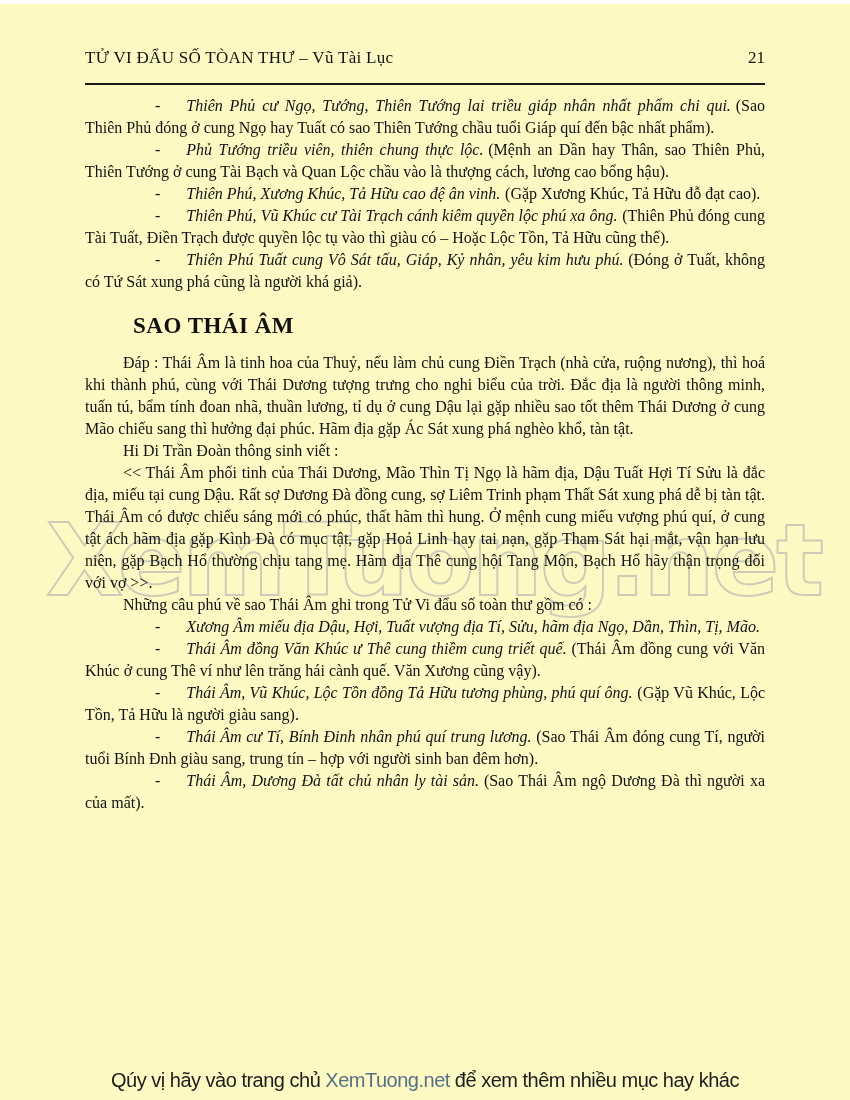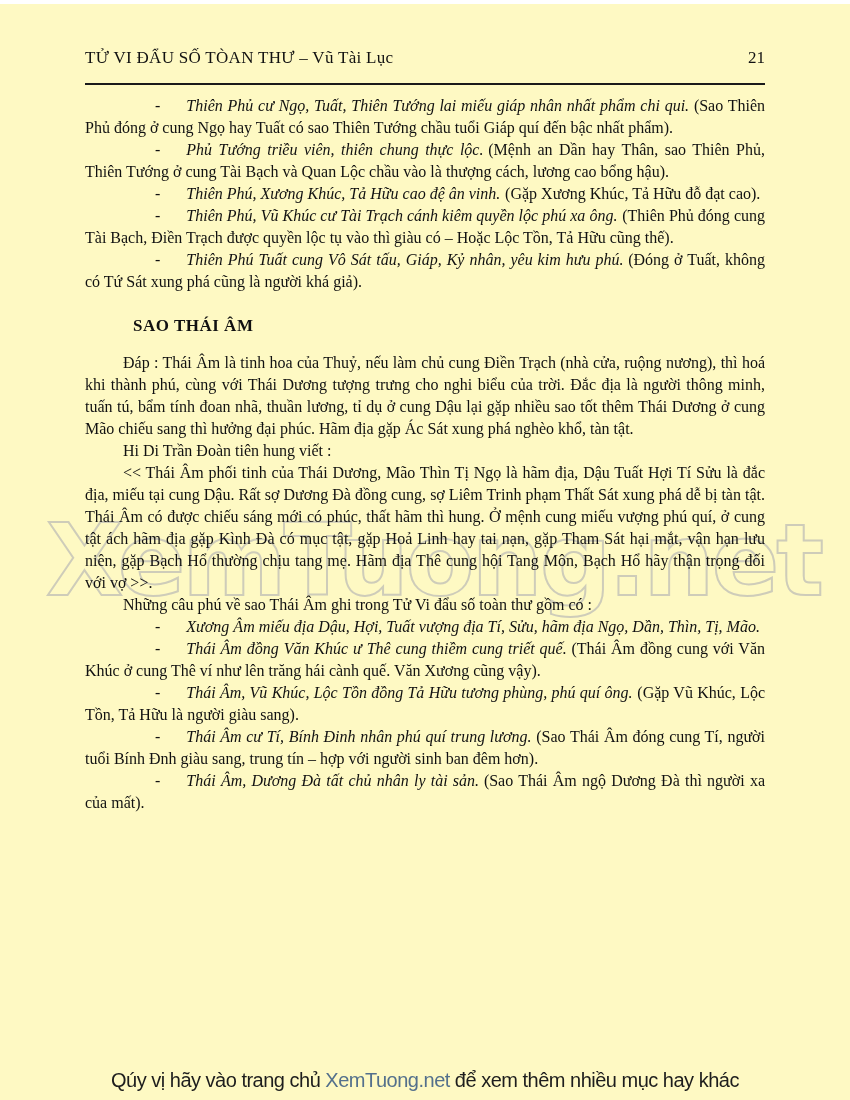--- a/index.html
+++ b/index.html
@@ -33,21 +33,21 @@
     font-size: 16px;
     line-height: 22px;
     text-align: justify;
   }
   p { margin: 0; }
   .item { text-indent: 70px; }
   .para { text-indent: 38px; }
   .dash { margin-right: 26px; }
   .giai { margin-left: 0.3em; }
   h2.section-heading {
-    font-size: 17px;
+    font-size: 23px;
     font-weight: bold;
     letter-spacing: 0.5px;
     margin: 22px 0 15px 48px;
     text-align: left;
   }
   .question { margin-bottom: 8px; }
   .watermark {
     position: absolute;
     z-index: 1;
     left: 46px;
@@ -83,37 +83,37 @@
 
   <div class="header">
     <span class="title">TỬ VI ĐẨU SỐ TÒAN THƯ – Vũ Tài Lục</span>
     <span class="page-number">21</span>
   </div>
 
   <div class="watermark">XemTuong.net</div>
 
   <div class="content">
 
-    <p class="item"><span class="dash">-</span><i class="phu">Thiên Phủ cư Ngọ, Tuất, Thiên Tướng lai miếu giáp nhân nhất phẩm chi qui.</i><span class="giai">(Sao Thiên Phủ đóng ở cung Ngọ hay Tuất có sao Thiên Tướng chầu tuổi Giáp quí đến bậc nhất phẩm).</span></p>
+    <p class="item"><span class="dash">-</span><i class="phu">Thiên Phủ cư Ngọ, Tướng, Thiên Tướng lai triều giáp nhân nhất phẩm chi qui.</i><span class="giai">(Sao Thiên Phủ đóng ở cung Ngọ hay Tuất có sao Thiên Tướng chầu tuổi Giáp quí đến bậc nhất phẩm).</span></p>
 
     <p class="item"><span class="dash">-</span><i class="phu">Phủ Tướng triều viên, thiên chung thực lộc.</i><span class="giai">(Mệnh an Dần hay Thân, sao Thiên Phủ, Thiên Tướng ở cung Tài Bạch và Quan Lộc chầu vào là thượng cách, lương cao bổng hậu).</span></p>
 
 
     <p class="item"><span class="dash">-</span><i class="phu">Thiên Phú, Xương Khúc, Tả Hữu cao đệ ân vinh.</i><span class="giai">(Gặp Xương Khúc, Tả Hữu đỗ đạt cao).</span></p>
 
-    <p class="item"><span class="dash">-</span><i class="phu">Thiên Phú, Vũ Khúc cư Tài Trạch cánh kiêm quyền lộc phú xa ông.</i><span class="giai">(Thiên Phủ đóng cung Tài Bạch, Điền Trạch được quyền lộc tụ vào thì giàu có – Hoặc Lộc Tồn, Tả Hữu cũng thế).</span></p>
+    <p class="item"><span class="dash">-</span><i class="phu">Thiên Phú, Vũ Khúc cư Tài Trạch cánh kiêm quyền lộc phú xa ông.</i><span class="giai">(Thiên Phủ đóng cung Tài Tuất, Điền Trạch được quyền lộc tụ vào thì giàu có – Hoặc Lộc Tồn, Tả Hữu cũng thế).</span></p>
 
     <p class="item"><span class="dash">-</span><i class="phu">Thiên Phú Tuất cung Vô Sát tấu, Giáp, Kỷ nhân, yêu kim hưu phú.</i><span class="giai">(Đóng ở Tuất, không có Tứ Sát xung phá cũng là người khá giả).</span></p>
 
     <h2 class="section-heading">SAO THÁI ÂM</h2>
 
 
     <p class="para">Đáp : Thái Âm là tinh hoa của Thuỷ, nếu làm chủ cung Điền Trạch (nhà cửa, ruộng nương), thì hoá khi thành phú, cùng với Thái Dương tượng trưng cho nghi biểu của trời. Đắc địa là người thông minh, tuấn tú, bẩm tính đoan nhã, thuần lương, tỉ dụ ở cung Dậu lại gặp nhiều sao tốt thêm Thái Dương ở cung Mão chiếu sang thì hưởng đại phúc. Hãm địa gặp Ác Sát xung phá nghèo khổ, tàn tật.</p>
 
-    <p class="para">Hi Di Trần Đoàn tiên hung viết :</p>
+    <p class="para">Hi Di Trần Đoàn thông sinh viết :</p>
 
     <p class="para">&lt;&lt; Thái Âm phối tinh của Thái Dương, Mão Thìn Tị Ngọ là hãm địa, Dậu Tuất Hợi Tí Sửu là đắc địa, miếu tại cung Dậu. Rất sợ Dương Đà đồng cung, sợ Liêm Trinh phạm Thất Sát xung phá dễ bị tàn tật. Thái Âm có được chiếu sáng mới có phúc, thất hãm thì hung. Ở mệnh cung miếu vượng phú quí, ở cung tật ách hãm địa gặp Kình Đà có mục tật, gặp Hoả Linh hay tai nạn, gặp Tham Sát hại mắt, vận hạn lưu niên, gặp Bạch Hổ thường chịu tang mẹ. Hãm địa Thê cung hội Tang Môn, Bạch Hổ hãy thận trọng đối với vợ &gt;&gt;.</p>
 
     <p class="para">Những câu phú về sao Thái Âm ghi trong Tử Vi đẩu số toàn thư gồm có :</p>
 
     <p class="item"><span class="dash">-</span><i class="phu">Xương Âm miếu địa Dậu, Hợi, Tuất vượng địa Tí, Sửu, hãm địa Ngọ, Dần, Thìn, Tị, Mão.</i><span class="giai"></span></p>
 
     <p class="item"><span class="dash">-</span><i class="phu">Thái Âm đồng Văn Khúc ư Thê cung thiềm cung triết quế.</i><span class="giai">(Thái Âm đồng cung với Văn Khúc ở cung Thê ví như lên trăng hái cành quế. Văn Xương cũng vậy).</span></p>
 
     <p class="item"><span class="dash">-</span><i class="phu">Thái Âm, Vũ Khúc, Lộc Tồn đồng Tả Hữu tương phùng, phú quí ông.</i><span class="giai">(Gặp Vũ Khúc, Lộc Tồn, Tả Hữu là người giàu sang).</span></p>

